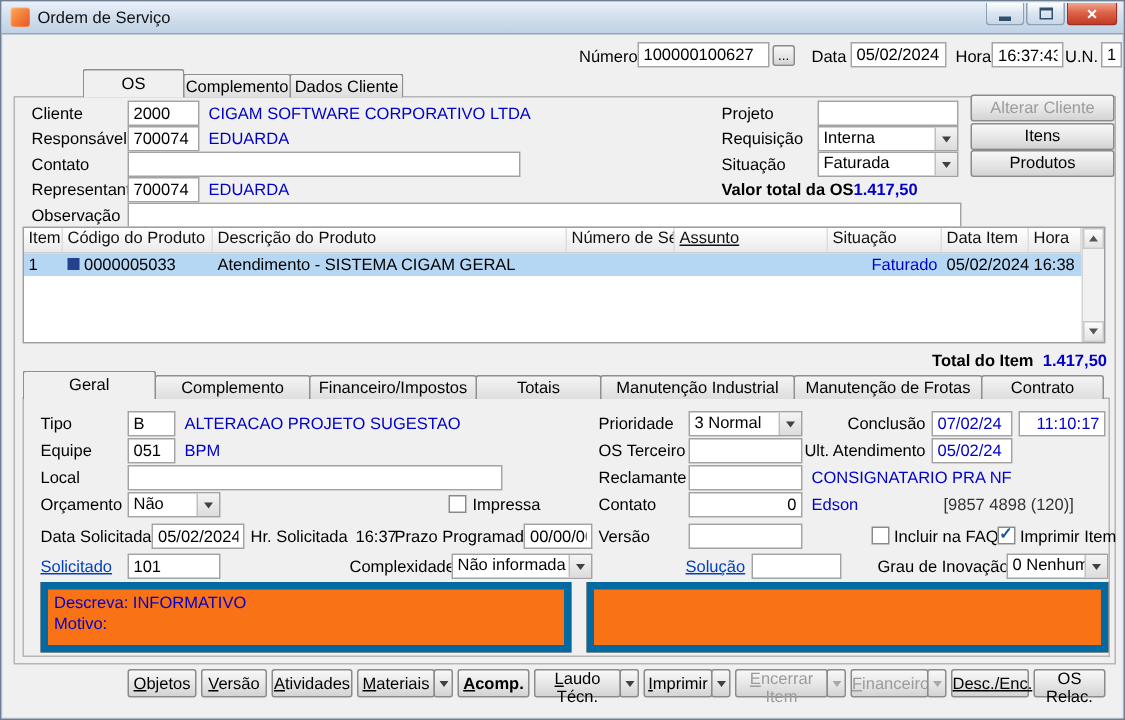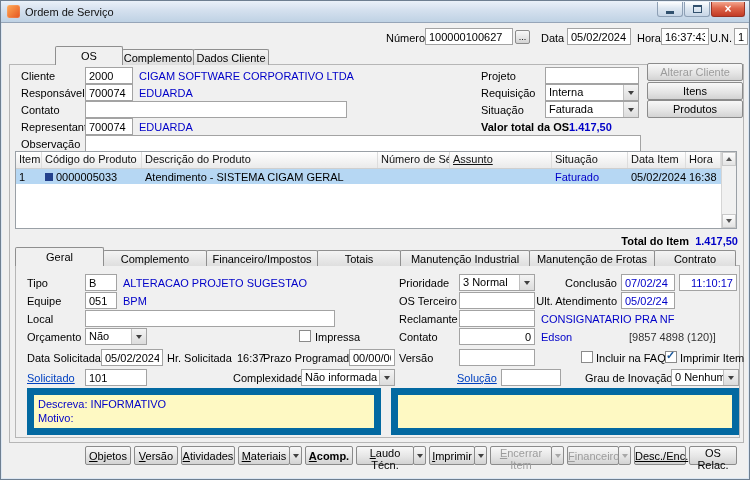--- a/index.html
+++ b/index.html
@@ -46,21 +46,21 @@
   .tri-up{width:0;height:0;border:3px solid transparent;border-bottom:4px solid #555;margin-bottom:3px;}
   .tri-dn{width:0;height:0;border:3px solid transparent;border-top:4px solid #555;margin-top:3px;}
   .btn:disabled .tri{border-top-color:#a8a8a8;}
   
   .combo{position:absolute;height:17px;box-sizing:border-box;border:1px solid #a3a3a3;background:#fff;padding:1px 16px 0 3px;overflow:hidden;white-space:nowrap;cursor:pointer;}
   .cbtn{position:absolute;top:0;right:0;width:14px;height:100%;background:linear-gradient(#f4f4f4,#dcdcdc);border-left:1px solid #bfbfbf;display:flex;align-items:center;justify-content:center;}
   
   .cb{position:absolute;width:12px;height:12px;box-sizing:border-box;border:1px solid #8a8a8a;background:#fff;cursor:pointer;}
   .checkmark{position:absolute;left:0px;top:-3px;font-size:11px;font-weight:bold;color:#1c5a9e;}
   
-  .tarea{position:absolute;box-sizing:border-box;border:7px solid #0369a1;background:#fef9c3;padding:2px 4px;white-space:pre-line;color:#0000c8;line-height:14px;}
+  .tarea{position:absolute;box-sizing:border-box;border:5px solid #0369a1;background:#f97316;padding:2px 4px;white-space:pre-line;color:#0000c8;line-height:14px;}
   
   #bottom-buttons{position:absolute;left:84px;top:445px;display:flex;gap:3px;}
   .bgrp{display:flex;}
   .bbtn{height:19px;}
   .bbtn.bold{font-weight:bold;}
   .barr{width:13px;height:19px;margin-left:-1px;display:flex;align-items:center;justify-content:center;}
 </style>
 </head>
 <body>
 
@@ -155,21 +155,21 @@
           <div class="gcell gh" style="width: 58px;">Data Item</div>
           <div class="gcell gh" style="width: 35px;">Hora</div>
         </div>
     <div id="grid-rows">
           <div class="grow sel">
             <div class="gcell" style="width: 26px;">1</div>
             <div class="gcell" style="width: 100px;"><span class="rowmark"></span>0000005033</div>
             <div class="gcell" style="width: 236px;">Atendimento - SISTEMA CIGAM GERAL</div>
             <div class="gcell" style="width: 72px;"></div>
             <div class="gcell" style="width: 102px;"></div>
-            <div class="gcell blue" style="width: 76px;">Faturado</div>
+            <div class="gcell blue" style="width: 76px; text-align: right;">Faturado</div>
             <div class="gcell" style="width: 58px;">05/02/2024</div>
             <div class="gcell" style="width: 35px;">16:38</div>
           </div>
         </div>
     <div class="vscroll">
       <div class="sarr">
             <i class="tri-up"></i>
           </div>
       <div class="sarr">
             <i class="tri-dn"></i>

